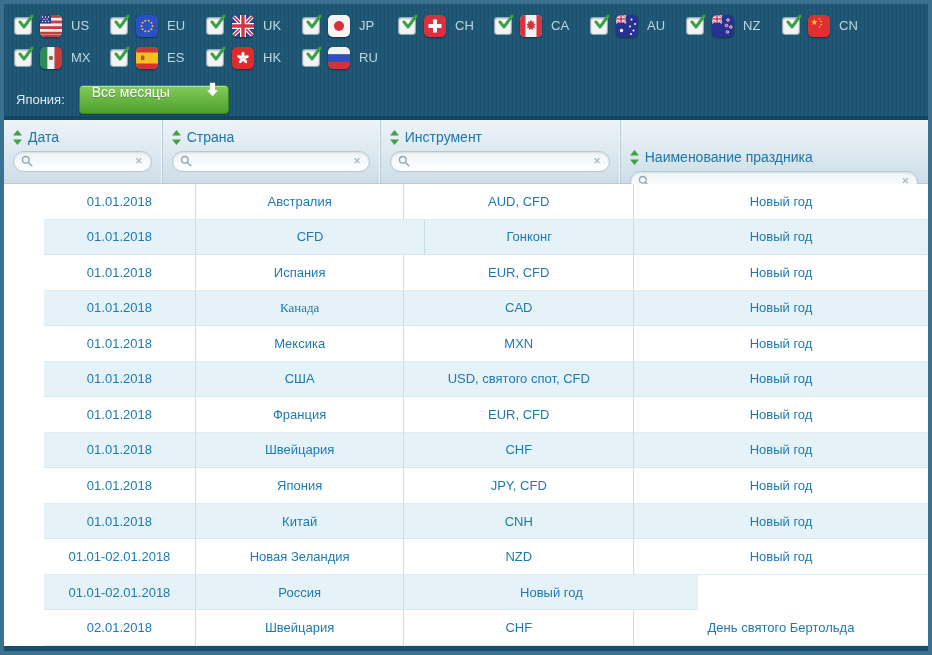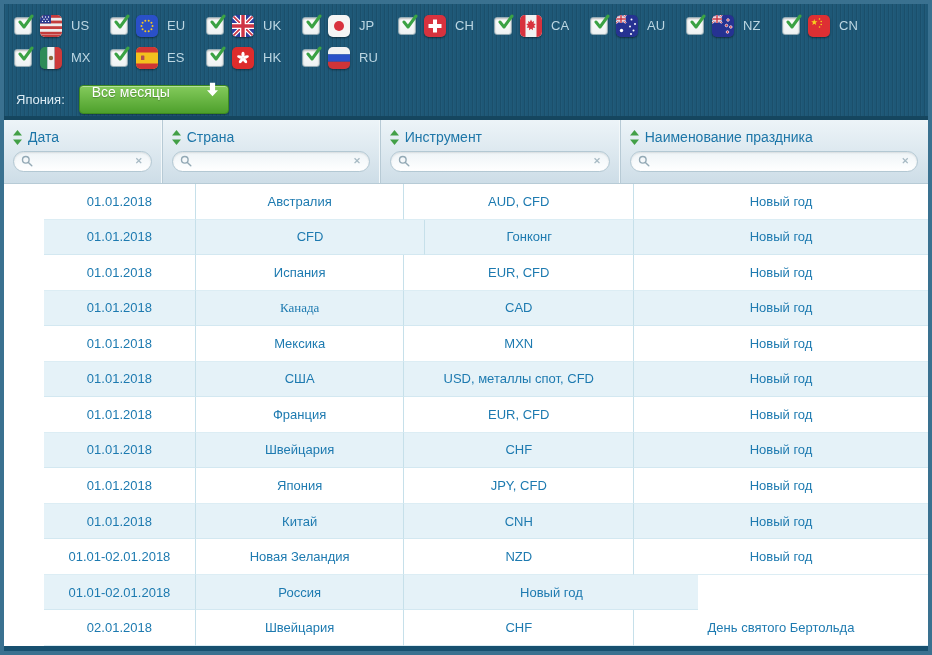--- a/index.html
+++ b/index.html
@@ -52,21 +52,21 @@
   .dropdown-value { color:#fff; font-size:14px; text-shadow:0 1px 1px rgba(0,0,0,.25); }
 
   
   .table-divider { height:4px; background:#15465f; }
   .thead {
     height:64px; display:flex;
     background:linear-gradient(#edf4f8, #cddde7);
     border-bottom:1px solid #b7cbd6;
   }
   .th { padding:9px 10px 0 9px; border-right:1px solid #b7cad5; box-shadow:inset -1px 0 0 #f3f8fa; }
-  .th:last-child { border-right:none; box-shadow:none; }
+  .th:last-child { border-right:none; box-shadow:none;margin-top:20px; }
   .th-top { display:flex; align-items:center; }
   .sort-control { display:flex; cursor:pointer; margin-right:6px; }
   .th-title { color:#1d76a8; font-size:14px; white-space:nowrap; }
   .search {
     margin-top:6px; height:21px; border-radius:11px;
     border:1px solid #b3c8d3;
     background:linear-gradient(#eef4f7,#ffffff);
     box-shadow:inset 0 1px 2px rgba(0,0,0,.10);
     display:flex; align-items:center; padding:0 8px 0 7px;
   }
@@ -468,21 +468,21 @@
   </div>
       <div class="row">
     <div class="cell" style="width: 17.17%;">01.01.2018</div>
     <div class="cell" style="width: 23.61%;">Мексика</div>
     <div class="cell" style="width: 25.97%;">MXN</div>
     <div class="cell" style="width: 33.25%;">Новый год</div>
   </div>
       <div class="row alt">
     <div class="cell" style="width: 17.17%;">01.01.2018</div>
     <div class="cell" style="width: 23.61%;">США</div>
-    <div class="cell" style="width: 25.97%;">USD, металлы спот, CFD</div>
+    <div class="cell" style="width: 25.97%;">USD, святого спот, CFD</div>
     <div class="cell" style="width: 33.25%;">Новый год</div>
   </div>
       <div class="row">
     <div class="cell" style="width: 17.17%;">01.01.2018</div>
     <div class="cell" style="width: 23.61%;">Франция</div>
     <div class="cell" style="width: 25.97%;">EUR, CFD</div>
     <div class="cell" style="width: 33.25%;">Новый год</div>
   </div>
       <div class="row alt">
     <div class="cell" style="width: 17.17%;">01.01.2018</div>

